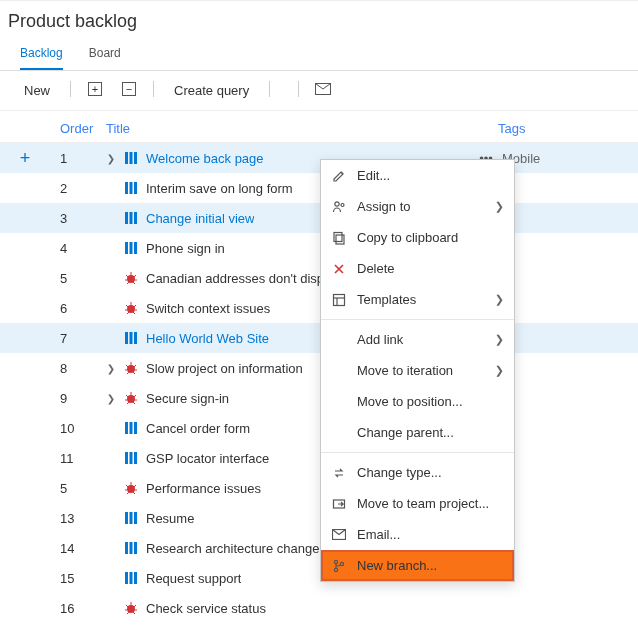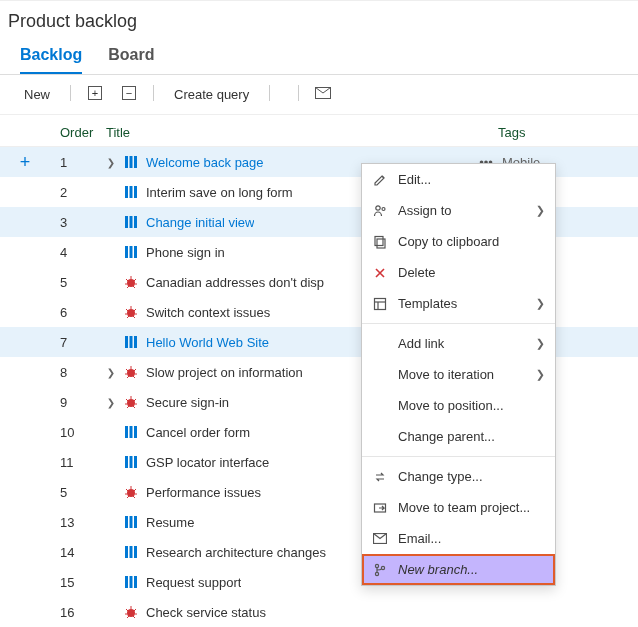--- a/index.html
+++ b/index.html
@@ -7,30 +7,30 @@
     margin: 0; padding: 0;
     font-family: "Segoe UI", -apple-system, sans-serif;
     font-size: 13px;
     color: #333;
     background: #fff;
     width: 638px;
   }
   .page { width: 638px; border-top: 1px solid #eee; }
   .page-title { font-size: 18px; font-weight: 400; color: #333; padding: 10px 8px 4px; }
   .tabs { display: flex; gap: 26px; padding: 4px 20px 0; border-bottom: 1px solid #ddd; }
-  .tab { padding: 6px 0 8px; font-size: 16px; color: #555; cursor: pointer; border-bottom: 2px solid transparent; font-weight: bold; }
+  .tab { padding: 6px 0 8px; font-size: 12px; color: #555; cursor: pointer; border-bottom: 2px solid transparent; }
   .tab.active { color: #0078d4; border-bottom-color: #0078d4; }
   .toolbar { display: flex; align-items: flex-start; gap: 4px; padding: 10px 20px 10px; border-bottom: 1px solid #eee; }
   .toolbar .btn { font-size: 13px; color: #333; padding: 2px 4px; cursor: pointer; }
   .toolbar .iconbtn { width:16px; height:16px; display:inline-flex; align-items:center; justify-content:center; cursor:pointer; }
   .toolbar .sep { width:1px; height:16px; background:#ccc; margin: 0 12px; }
   .plusbox, .minusbox { width:14px; height:14px; border:1px solid #555; display:inline-flex; align-items:center; justify-content:center; }
   .plusbox::after { content:"+"; font-size:11px; line-height:1; }
   .minusbox::after { content:"−"; font-size:11px; line-height:1; }
-  .colhead { display:flex; padding: 10px 0 6px 0; font-size:13px; color:#14532d; border-bottom:1px solid #eee; }
+  .colhead { display:flex; padding: 10px 0 6px 0; font-size:13px; color:#3b82f6; border-bottom:1px solid #eee; }
   .col-gutter { width:50px; }
   .col-order { width:56px; padding-left:10px; }
   .col-title { flex:1; }
   .col-tags { width:140px; }
   .rows { position: relative; }
   .row { display:flex; align-items:center; height:30px; }
   .row.sel { background:#e6f2fb; }
   .row .gutter { width:50px; display:flex; align-items:center; justify-content:center; }
   .row .gutter .addplus { color:#0078d4; font-size:18px; font-weight:300; line-height:1; }
   .row .order { width:56px; padding-left:10px; color:#333; }
@@ -40,29 +40,28 @@
   .row .wi-icon { width:14px; height:14px; display:inline-flex; }
   .row .ttitle { color:#333; overflow:hidden; text-overflow:ellipsis; }
   .row .ttitle.link { color:#0078d4; }
   .row .tagscell { width:140px; color:#666; padding-left:4px; }
   .row .more { width:24px; display:flex; align-items:center; justify-content:center; color:#555; cursor:pointer; }
   
   .ctx {
     position:absolute; left:320px; top:0px; width:195px;
     background:#fff; border:1px solid #c8c8c8; box-shadow: 0 4px 12px rgba(0,0,0,.15);
     z-index: 10;
-    margin-left: 41px;
   }
   .ctx .mitem { display:flex; align-items:center; height:31px; padding:0 10px; gap:10px; cursor:pointer; }
   .ctx .micon { width:16px; height:16px; display:inline-flex; align-items:center; justify-content:center; color:#555; flex-shrink:0;}
   .ctx .micon.red { color:#d13438; }
   .ctx .mlabel { flex:1; }
   .ctx .msub { color:#666; font-size:11px; }
   .ctx .msep { height:1px; background:#e5e5e5; margin:4px 0; }
-  .ctx .highlight { outline:2px solid #e05c2b; outline-offset:-2px; background:#c4b5fd;font-style:italic; }
+  .ctx .highlight { outline:2px solid #e05c2b; outline-offset:-2px; background:#f97316; }
   
   svg { display:block; }
 </style>
 </head>
 <body>
 
 <div class="page">
   <div class="page-title">Product backlog</div>
 
   <div class="tabs">

